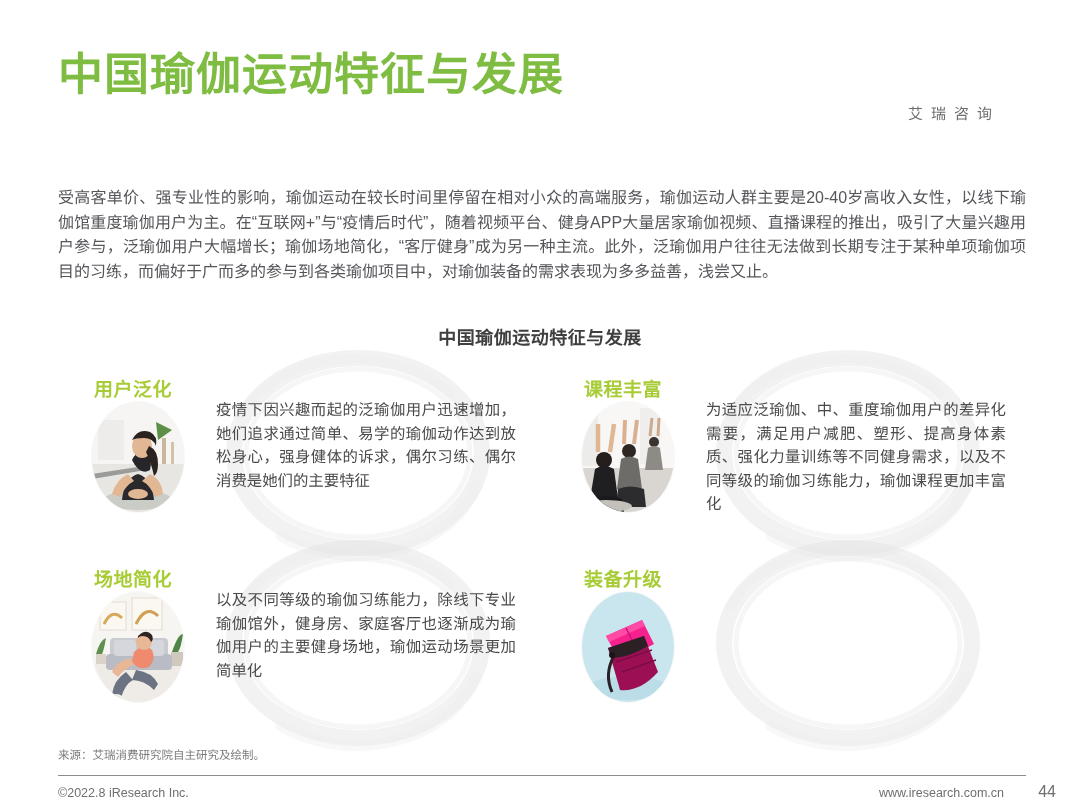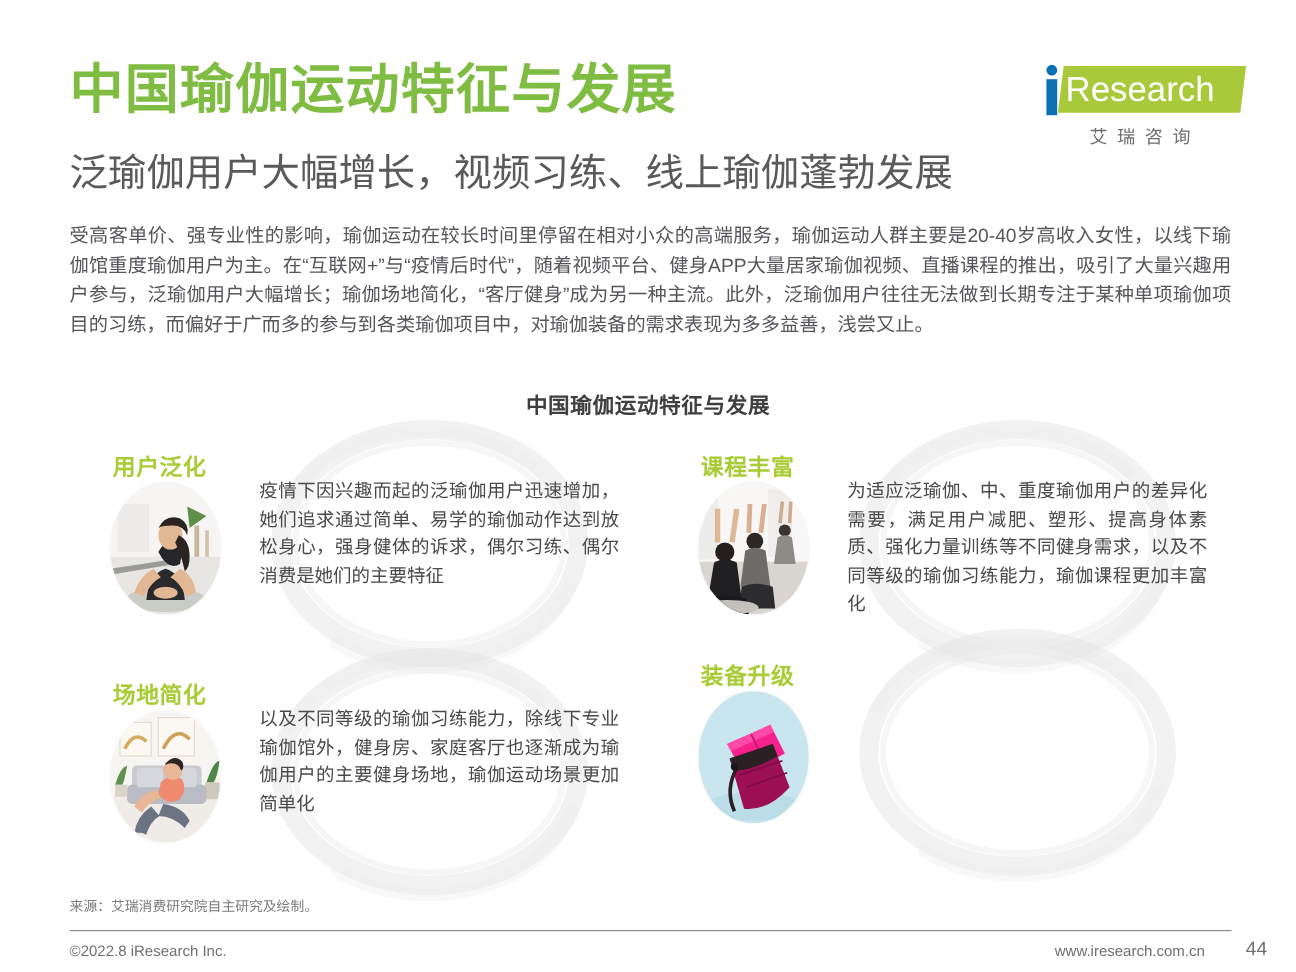--- a/index.html
+++ b/index.html
@@ -143,21 +143,21 @@
     height: 380px;
   }
   .cell {
     position: absolute;
     width: 450px;
     height: 190px;
   }
   .cell.c0 { left: 78px;  top: 0;   }
   .cell.c1 { left: 568px; top: 0;   }
   .cell.c2 { left: 78px;  top: 190px; }
-  .cell.c3 { left: 568px; top: 174px; }
+  .cell.c3 { left: 568px; top: 190px; }
 
   
   .brush {
     position: absolute;
     left: 130px;
     top: -12px;
     width: 300px;
     height: 215px;
     pointer-events: none;
     z-index: 0;
@@ -240,29 +240,22 @@
     color: #6f6f6f;
   }
 </style>
 </head>
 <body>
 
 <div id="header">
 
   <div id="page-title">中国瑜伽运动特征与发展</div>
 
-  <div id="page-subtitle">泛瑜伽用户大幅增长，视频习练、线上瑜伽蓬勃发展</div>
 
   <div id="logo">
-    <div id="logo-mark">
-      <div class="logo-slab"></div>
-      <div class="logo-i-dot"></div>
-      <div class="logo-i-stem"></div>
-      <div class="logo-word">Research</div>
-    </div>
     <div id="logo-sub">艾瑞咨询</div>
   </div>
 </div>
 
 <div id="intro">受高客单价、强专业性的影响，瑜伽运动在较长时间里停留在相对小众的高端服务，瑜伽运动人群主要是20-40岁高收入女性，以线下瑜伽馆重度瑜伽用户为主。在“互联网+”与“疫情后时代”，随着视频平台、健身APP大量居家瑜伽视频、直播课程的推出，吸引了大量兴趣用户参与，泛瑜伽用户大幅增长；瑜伽场地简化，“客厅健身”成为另一种主流。此外，泛瑜伽用户往往无法做到长期专注于某种单项瑜伽项目的习练，而偏好于广而多的参与到各类瑜伽项目中，对瑜伽装备的需求表现为多多益善，浅尝又止。</div>
 
 <div id="section-heading">中国瑜伽运动特征与发展</div>
 
 <div id="grid">
 

